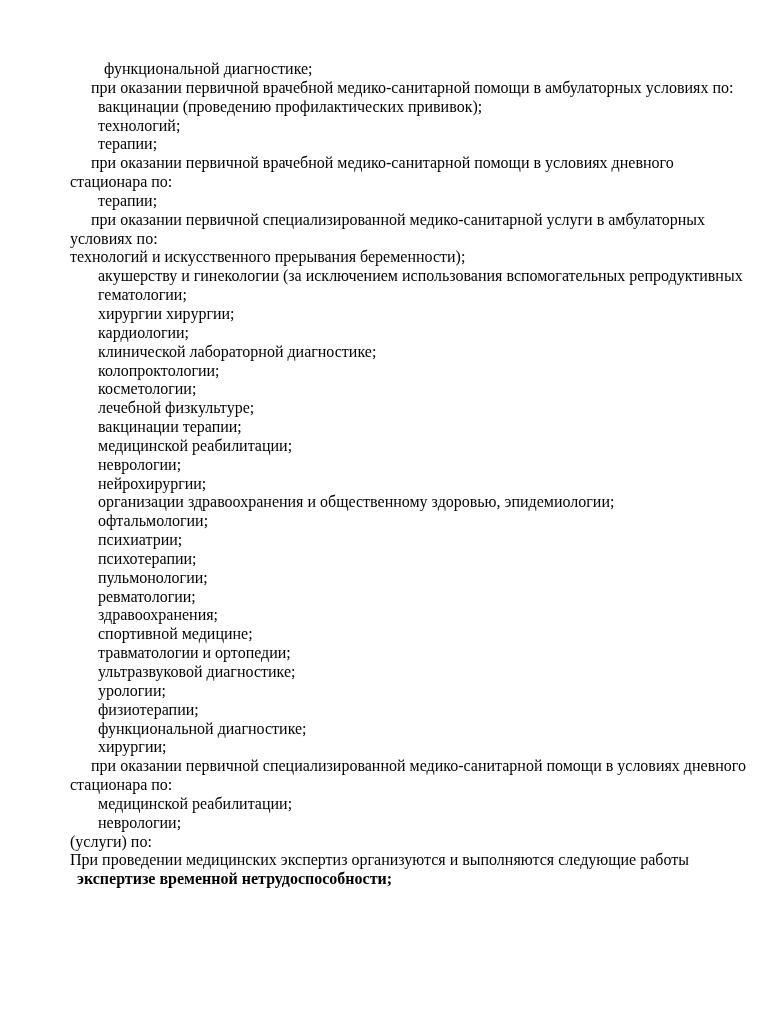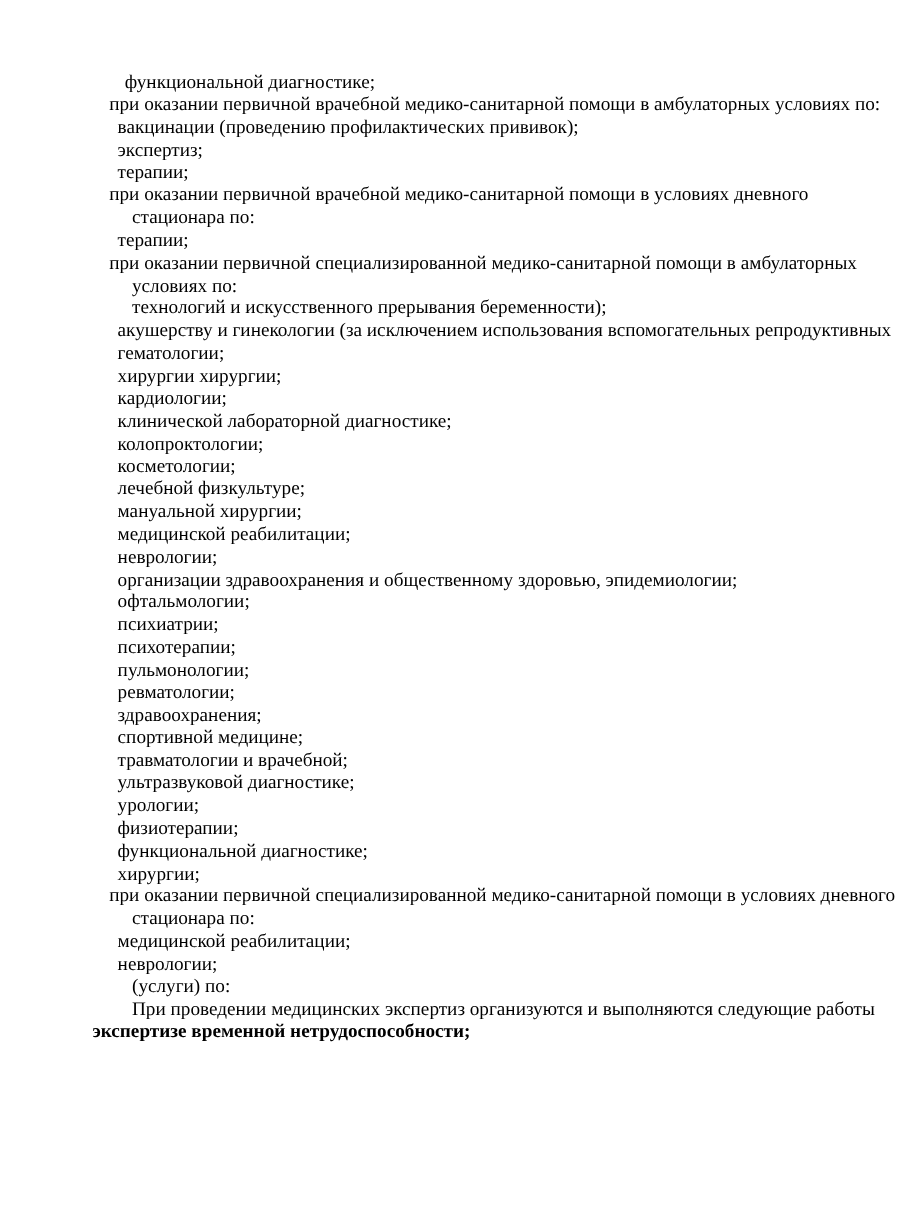--- a/index.html
+++ b/index.html
@@ -20,62 +20,63 @@
   }
   .text-block {
     position: absolute;
     top: 60px;
     left: 70px;
     right: 20px;
   }
   .line {
     white-space: pre;
   }
-  .indent-0 { padding-left: 0; margin-left: 40px; }
+  .indent-0 { padding-left: 0; }
   .indent-1 { padding-left: 7px; font-weight: bold; }
   .indent-2 { padding-left: 21px; }
   .indent-3 { padding-left: 28px; }
   .indent-4 { padding-left: 34px; }
 </style>
 </head>
 <body>
 
 <div class="page">
   <div class="text-block">
       <div class="line indent-4">функциональной диагностике;</div>
       <div class="line indent-2">при оказании первичной врачебной медико-санитарной помощи в амбулаторных условиях по:</div>
       <div class="line indent-3">вакцинации (проведению профилактических прививок);</div>
-      <div class="line indent-3">экспертиз;</div>
+      <div class="line indent-3">технологий;</div>
       <div class="line indent-3">терапии;</div>
       <div class="line indent-2">при оказании первичной врачебной медико-санитарной помощи в условиях дневного</div>
       <div class="line indent-0">стационара по:</div>
       <div class="line indent-3">терапии;</div>
-      <div class="line indent-2">при оказании первичной специализированной медико-санитарной помощи в амбулаторных</div>
+      <div class="line indent-2">при оказании первичной специализированной медико-санитарной услуги в амбулаторных</div>
       <div class="line indent-0">условиях по:</div>
       <div class="line indent-0">технологий и искусственного прерывания беременности);</div>
       <div class="line indent-3">акушерству и гинекологии (за исключением использования вспомогательных репродуктивных</div>
       <div class="line indent-3">гематологии;</div>
       <div class="line indent-3">хирургии хирургии;</div>
       <div class="line indent-3">кардиологии;</div>
       <div class="line indent-3">клинической лабораторной диагностике;</div>
       <div class="line indent-3">колопроктологии;</div>
       <div class="line indent-3">косметологии;</div>
       <div class="line indent-3">лечебной физкультуре;</div>
-      <div class="line indent-3">мануальной хирургии;</div>
+      <div class="line indent-3">вакцинации терапии;</div>
       <div class="line indent-3">медицинской реабилитации;</div>
       <div class="line indent-3">неврологии;</div>
+      <div class="line indent-3">нейрохирургии;</div>
       <div class="line indent-3">организации здравоохранения и общественному здоровью, эпидемиологии;</div>
       <div class="line indent-3">офтальмологии;</div>
       <div class="line indent-3">психиатрии;</div>
       <div class="line indent-3">психотерапии;</div>
       <div class="line indent-3">пульмонологии;</div>
       <div class="line indent-3">ревматологии;</div>
       <div class="line indent-3">здравоохранения;</div>
       <div class="line indent-3">спортивной медицине;</div>
-      <div class="line indent-3">травматологии и врачебной;</div>
+      <div class="line indent-3">травматологии и ортопедии;</div>
       <div class="line indent-3">ультразвуковой диагностике;</div>
       <div class="line indent-3">урологии;</div>
       <div class="line indent-3">физиотерапии;</div>
       <div class="line indent-3">функциональной диагностике;</div>
       <div class="line indent-3">хирургии;</div>
       <div class="line indent-2">при оказании первичной специализированной медико-санитарной помощи в условиях дневного</div>
       <div class="line indent-0">стационара по:</div>
       <div class="line indent-3">медицинской реабилитации;</div>
       <div class="line indent-3">неврологии;</div>
       <div class="line indent-0">(услуги) по:</div>

